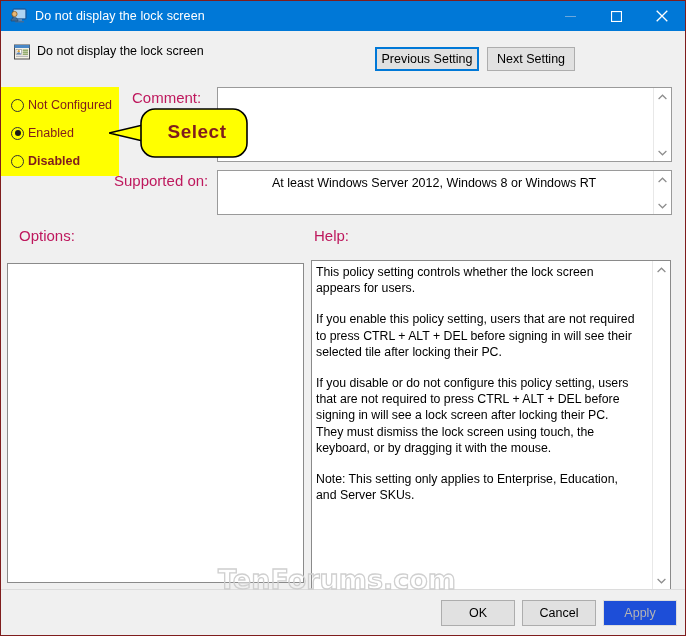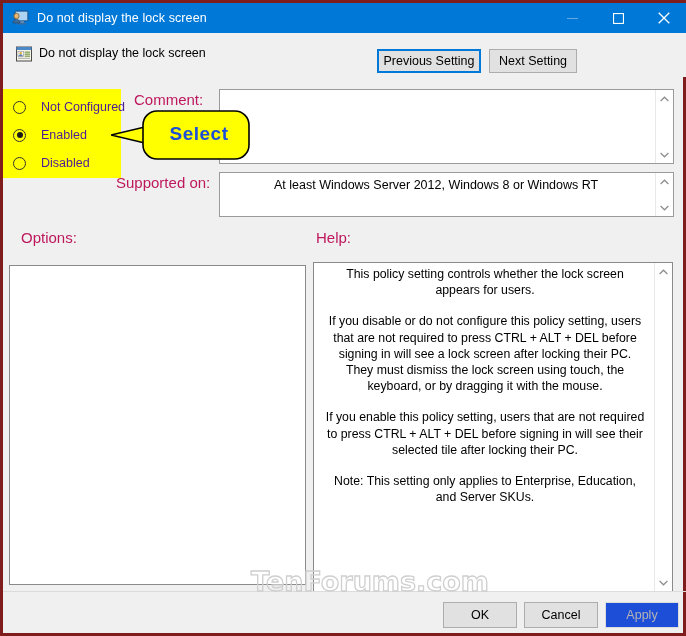--- a/index.html
+++ b/index.html
@@ -13,21 +13,21 @@
     background: #ffffff;
     overflow: hidden;
   }
 
   #window {
     position: relative;
     width: 686px;
     height: 636px;
     background: #f0f0f0;
     box-sizing: border-box;
-    border: 3px solid #7f1d1d;
+    border: 1px solid #7f1d1d;
   }
 
   
   #titlebar {
     position: absolute;
     left: 0; top: 0;
     width: 684px;
     height: 30px;
     background: #0078d7;
     display: flex;
@@ -134,40 +134,40 @@
     content: "";
     position: absolute;
     left: 50%; top: 50%;
     width: 6px; height: 6px;
     margin-left: -3px; margin-top: -3px;
     background: #1a1a1a;
     border-radius: 50%;
   }
   .radio-label {
     font-size: 12.5px;
-    color: #4c1d95;
-    margin-left: 15px;
+    color: #7f1d1d;
+    margin-left: 4px;
     white-space: nowrap;
   }
 
   
   #callout {
     position: absolute;
     left: 108px; top: 106px;
     width: 140px; height: 52px;
     z-index: 7;
   }
   #callout-text {
     position: absolute;
     left: 144px; top: 120px;
     width: 104px;
     text-align: center;
     font-size: 19px;
     font-weight: bold;
-    color: #1d4ed8;
+    color: #7f1d1d;
     letter-spacing: 0.5px;
     z-index: 8;
     pointer-events: none;
   }
 
   
   .field-label {
     position: absolute;
     font-size: 15px;
     color: #be185d;
@@ -225,36 +225,35 @@
   #help-panel {
     position: absolute;
     left: 310px; top: 259px;
     width: 360px; height: 330px;
     background: #ffffff;
     border: 1px solid #8a8a8a;
     box-sizing: border-box;
   }
   #help-text {
     position: absolute;
-    left: 10px; top: 3px;
+    left: 4px; top: 3px;
     width: 322px;
     font-size: 12.3px;
     line-height: 16.2px;
     color: #000;
-    text-align: center;
   }
   #help-text p { margin: 0 0 15px 0; }
   #help-text p:last-child { margin-bottom: 4px; }
 
   
   #watermark {
     position: absolute;
     left: 186px; top: 563px;
     width: 300px;
-    text-align: right;
+    text-align: center;
     font-size: 27px;
     font-weight: bold;
     font-family: "DejaVu Sans", sans-serif;
     letter-spacing: 0px;
     color: rgba(255,255,255,0.0);
     -webkit-text-stroke: 1.3px #cfcfcf;
     z-index: 9;
     pointer-events: none;
     white-space: nowrap;
   }
@@ -346,21 +345,21 @@
 
   <div id="radio-highlight">
     <div class="radio-row" style="top:9px;">
       <span class="radio-circle"></span>
       <span class="radio-label">Not Configured</span>
     </div>
     <div class="radio-row" style="top:37px;">
       <span class="radio-circle checked"></span>
       <span class="radio-label">Enabled</span>
     </div>
-    <div class="radio-row" style="top:65px;">
+    <div class="radio-row" style="top:65px;font-weight:bold;">
       <span class="radio-circle"></span>
       <span class="radio-label">Disabled</span>
     </div>
   </div>
 
   <div id="callout">
     <svg width="140" height="52" viewBox="0 0 140 52">
       <path d="M0 26 L38 17 L38 35 Z" fill="#ffff00" stroke="#000000" stroke-width="1.4" stroke-linejoin="round"></path>
       <rect x="32" y="2" width="106" height="48" rx="14" ry="14" fill="#ffff00" stroke="#000000" stroke-width="1.6"></rect>
     </svg>
@@ -404,22 +403,22 @@
   <div class="field-label" id="options-label">Options:</div>
   <div class="field-label" id="help-label">Help:</div>
 
   <div id="options-panel">
     <div style="position:absolute;left:6px;top:4px;font-size:12.5px;color:#000;"></div>
   </div>
 
   <div id="help-panel">
     <div id="help-text">
       <p>This policy setting controls whether the lock screen appears for users.</p>
+      <p>If you enable this policy setting, users that are not required to press CTRL + ALT + DEL before signing in will see their selected tile after locking their PC.</p>
       <p>If you disable or do not configure this policy setting, users that are not required to press CTRL + ALT + DEL before signing in will see a lock screen after locking their PC. They must dismiss the lock screen using touch, the keyboard, or by dragging it with the mouse.</p>
-      <p>If you enable this policy setting, users that are not required to press CTRL + ALT + DEL before signing in will see their selected tile after locking their PC.</p>
       <p>Note: This setting only applies to Enterprise, Education, and Server SKUs.</p>
     </div>
     <div class="vscroll">
       <div class="arrow up">
         <svg width="9" height="6" viewBox="0 0 9 6">
             <path d="M0.6 5 L4.5 1.2 L8.4 5" fill="none" stroke="#8d8d8d" stroke-width="1.2"></path>
           </svg>
       </div>
       <div class="arrow down">
         <svg width="9" height="6" viewBox="0 0 9 6">

